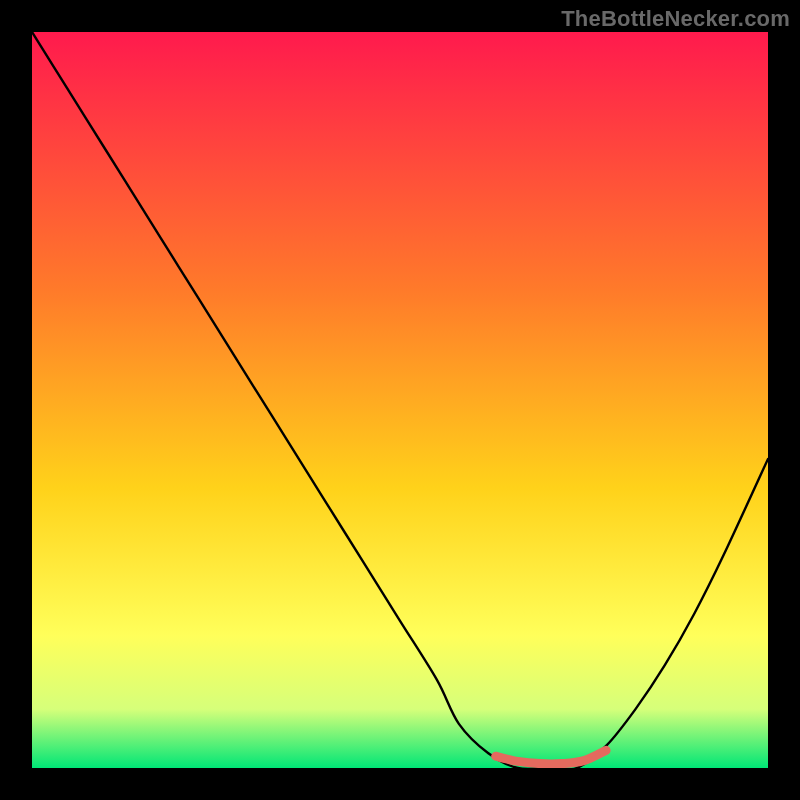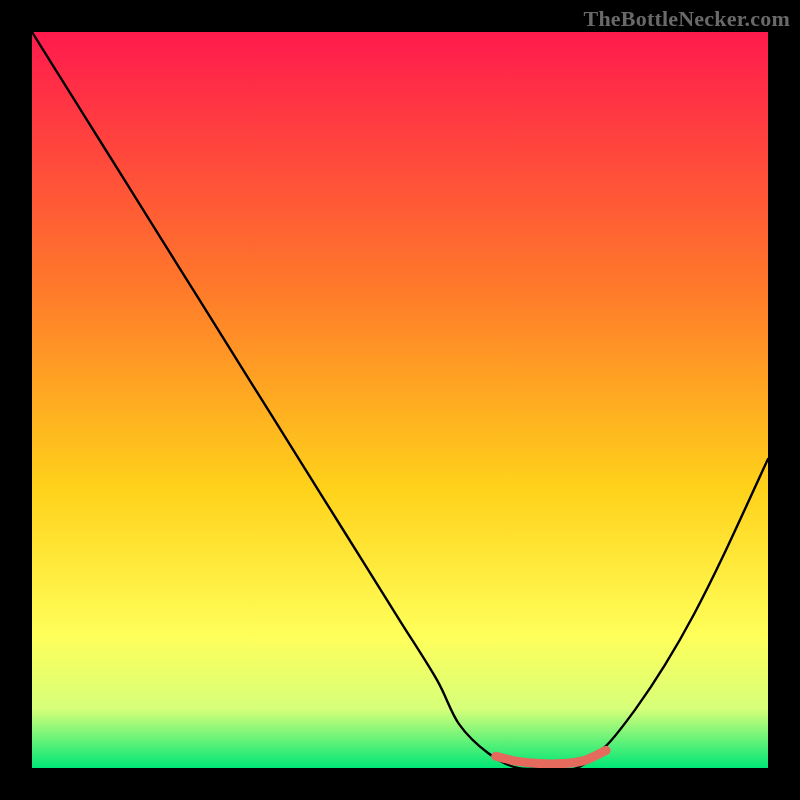--- a/index.html
+++ b/index.html
@@ -22,21 +22,21 @@
     position: absolute;
     left: 0;
     top: 0;
     width: 736px;
     height: 736px;
   }
   .watermark {
     position: absolute;
     top: 6px;
     right: 10px;
-    font-family: Liberation Serif, serif;
+    font-family: Liberation Sans, sans-serif;
     font-size: 22px;
     font-weight: 600;
     color: #696969;
     letter-spacing: 0.2px;
   }
 </style>
 </head>
 <body>
 
 <div class="frame">

